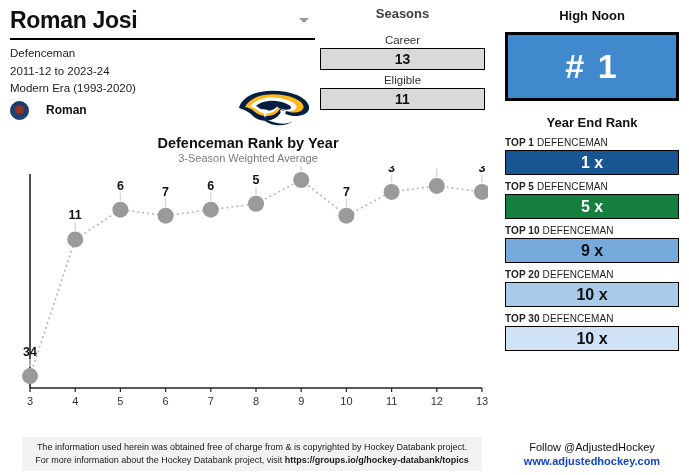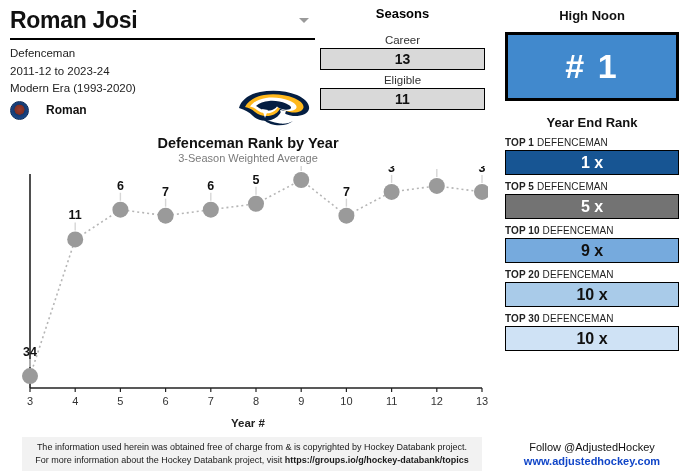--- a/index.html
+++ b/index.html
@@ -51,21 +51,21 @@
     font-size:12px;font-weight:bold;margin-left:17px;color:#111;
   }
   .team-logo{
     position:absolute;right:0px;top:40px;
     width:85px;height:52px;
   }
 
   
   .seasons{position:absolute;left:320px;top:6px;width:165px;}
   .seasons-title{
-    text-align:center;font-size:13px;font-weight:bold;color:#000000;
+    text-align:center;font-size:13px;font-weight:bold;color:#404040;
     margin-bottom:12px;
   }
   .season-label{
     text-align:center;font-size:11.5px;color:#333;line-height:15px;
   }
   .season-value{
     border:1px solid #000;background:#d9d9d9;
     text-align:center;font-size:14px;font-weight:bold;color:#111;
     height:20px;line-height:20px;margin-bottom:3px;
   }
@@ -235,42 +235,41 @@
             <text x="428.8" y="-0.05714285714285694" text-anchor="middle" font-family="&quot;Liberation Sans&quot;, sans-serif" font-size="12.5" font-weight="bold" fill="#111">2</text>
             <line x1="428.8" y1="222" x2="428.8" y2="226" stroke="#222" stroke-width="1.2"></line>
             <text x="428.8" y="239" text-anchor="middle" font-family="&quot;Liberation Sans&quot;, sans-serif" font-size="11" fill="#333">12</text>
             <line x1="474" y1="16.885714285714286" x2="474" y2="8.885714285714286" stroke="#d6d6d6" stroke-width="1.4"></line>
             <circle cx="474" cy="25.885714285714286" r="8" fill="#9a9a9a"></circle>
             <text x="474" y="5.885714285714286" text-anchor="middle" font-family="&quot;Liberation Sans&quot;, sans-serif" font-size="12.5" font-weight="bold" fill="#111">3</text>
             <line x1="474" y1="222" x2="474" y2="226" stroke="#222" stroke-width="1.2"></line>
             <text x="474" y="239" text-anchor="middle" font-family="&quot;Liberation Sans&quot;, sans-serif" font-size="11" fill="#333">13</text>
           </svg>
       </div>
-      <div class="xaxis-label">Year #</div>
     </div>
 
     <div class="disclaimer">
       <div>The information used herein was obtained free of charge from &amp; is copyrighted by Hockey Databank project.</div>
       <div><span>For more information about the Hockey Databank project, visit </span><b>https://groups.io/g/hockey-databank/topics</b></div>
     </div>
   </div>
 
   <div class="right-panel">
     <div class="highnoon-title">High Noon</div>
     <div class="highnoon-box"># 1</div>
 
     <div class="yer-title">Year End Rank</div>
     <div id="rank-list">
         <div class="rank-group">
           <div class="rank-caption"><b>TOP 1</b><span> DEFENCEMAN</span></div>
           <div class="rank-bar" style="background: rgb(23, 85, 147); color: rgb(255, 255, 255);">1 x</div>
         </div>
         <div class="rank-group">
           <div class="rank-caption"><b>TOP 5</b><span> DEFENCEMAN</span></div>
-          <div class="rank-bar" style="background: #737373; color: rgb(255, 255, 255);">5 x</div>
+          <div class="rank-bar" style="background: #15803d; color: rgb(255, 255, 255);">5 x</div>
         </div>
         <div class="rank-group">
           <div class="rank-caption"><b>TOP 10</b><span> DEFENCEMAN</span></div>
           <div class="rank-bar" style="background: rgb(118, 170, 221); color: rgb(17, 17, 17);">9 x</div>
         </div>
         <div class="rank-group">
           <div class="rank-caption"><b>TOP 20</b><span> DEFENCEMAN</span></div>
           <div class="rank-bar" style="background: rgb(169, 203, 233); color: rgb(17, 17, 17);">10 x</div>
         </div>
         <div class="rank-group">

